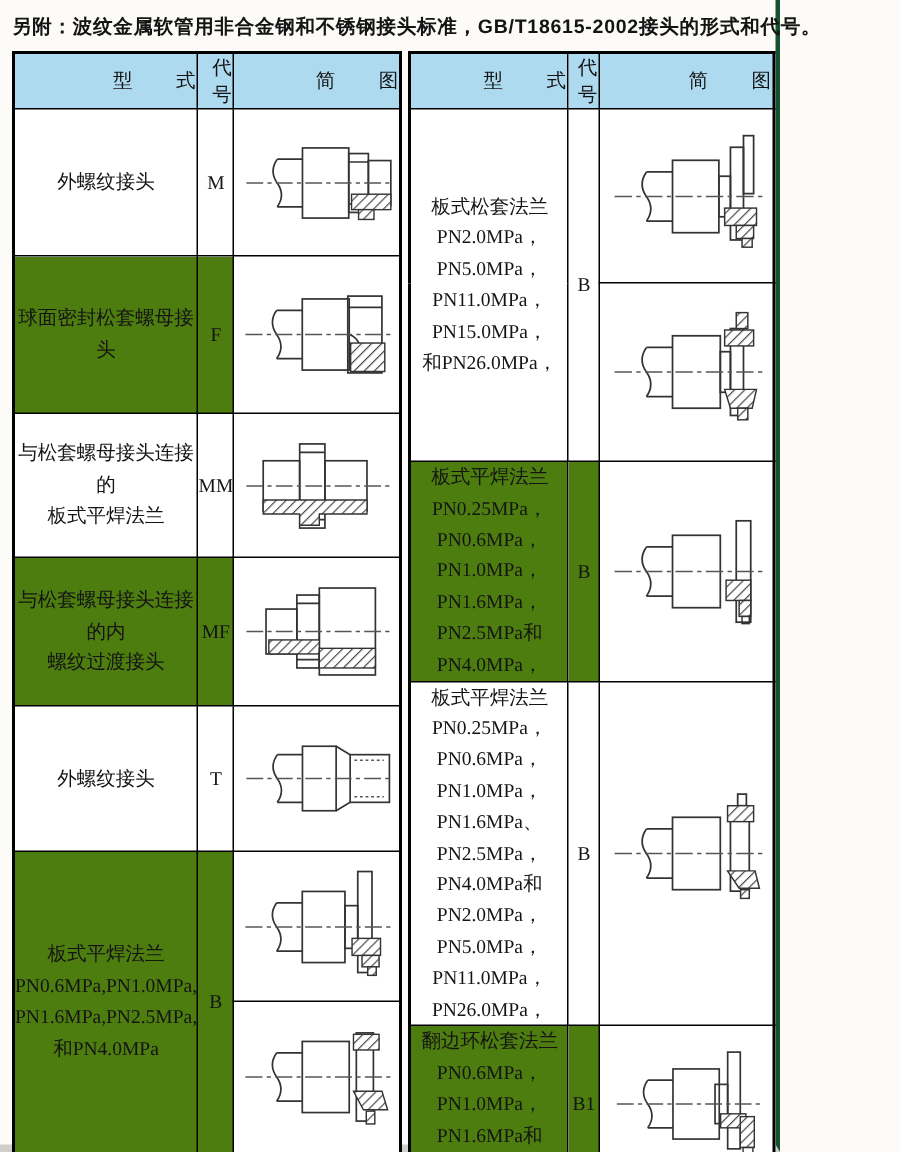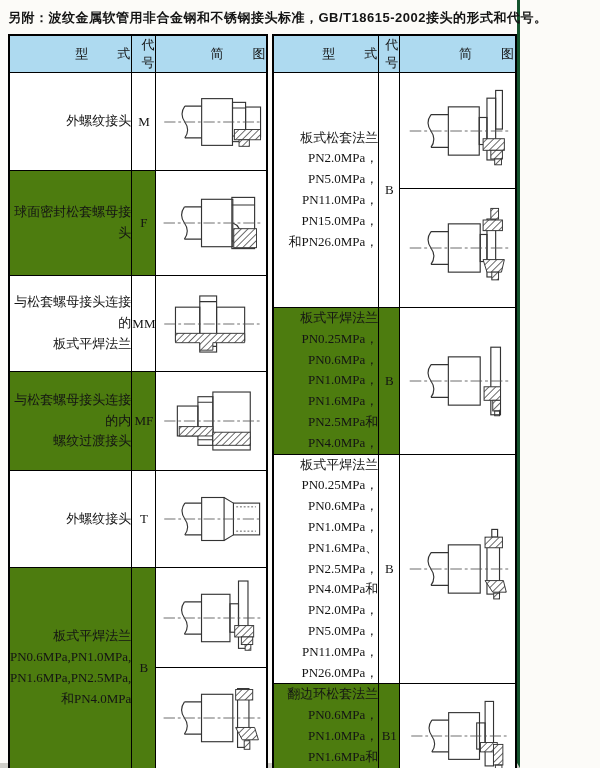--- a/index.html
+++ b/index.html
@@ -15,21 +15,21 @@
     padding:9px 4px 7px 8px;white-space:nowrap;
   }
   .tables{display:flex;gap:4px;margin-left:8px;align-items:flex-start;}
   table.t{border-collapse:collapse;table-layout:fixed;border:2px solid #000;background:#fff;}
   table.t td{border:1px solid #000;font-size:13px;padding:0;overflow:hidden;}
   tr.hdr td{
     background:#aedaf0;text-align:right;vertical-align:middle;
     font-size:13px;letter-spacing:1px;height:29px;
   }
   td.type{
-    text-align:right;vertical-align:middle;padding:4px 4px 4px 9px;
+    text-align:center;vertical-align:middle;padding:4px 4px 4px 9px;
     white-space:pre-line;line-height:1.6;
   }
   td.code{text-align:center;vertical-align:middle;font-size:14px;}
   td.diag{text-align:center;vertical-align:middle;background:#fff;}
   td.hl{background:#4d7c0f;}
   svg.dg{display:block;margin:0 auto;}
   .dfs{position:absolute;width:0;height:0;}
 </style>
 </head>
 <body>

